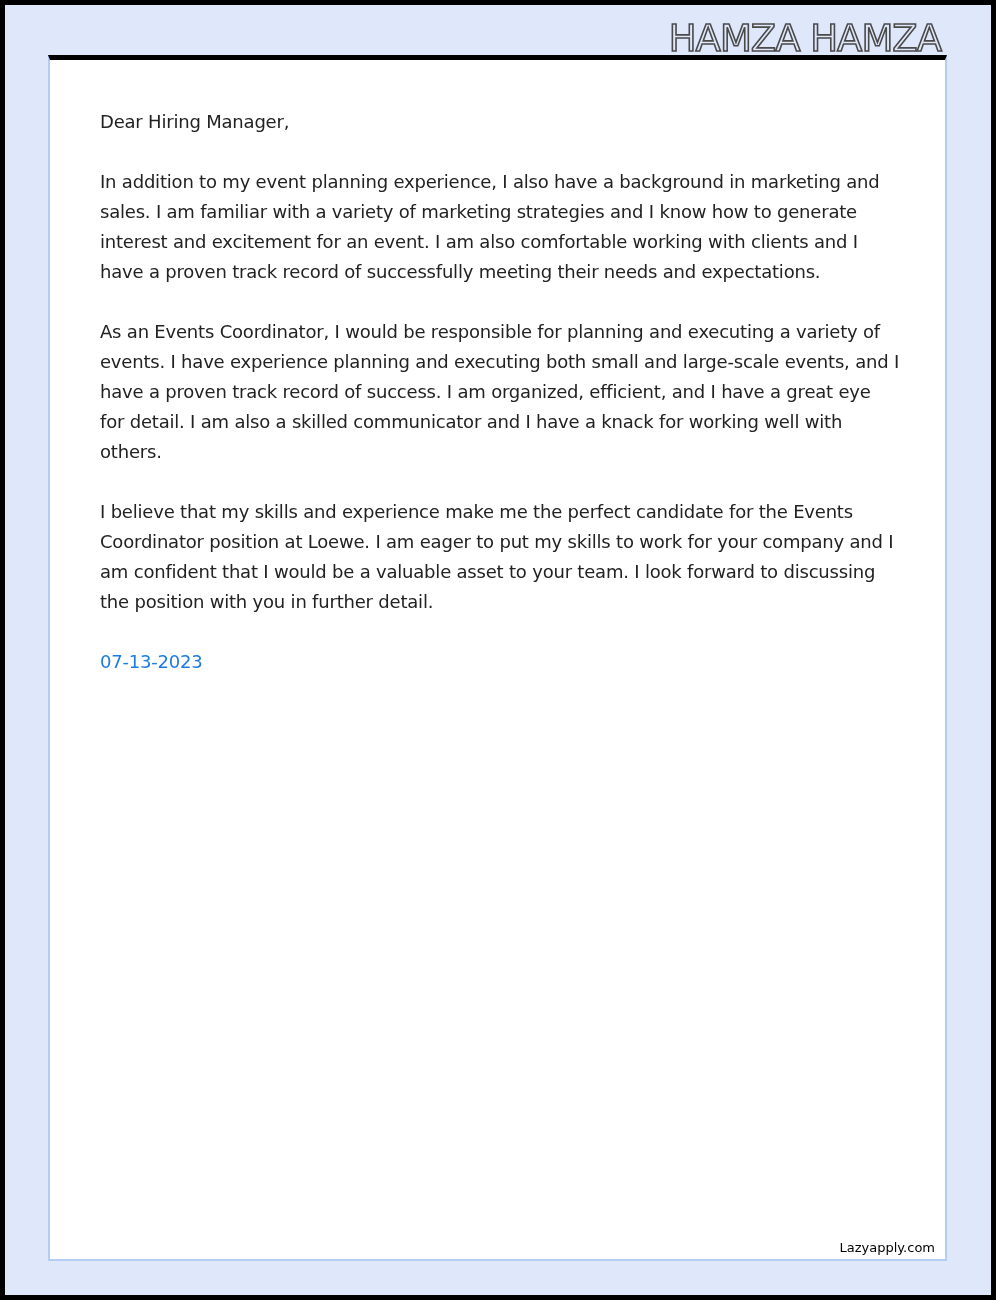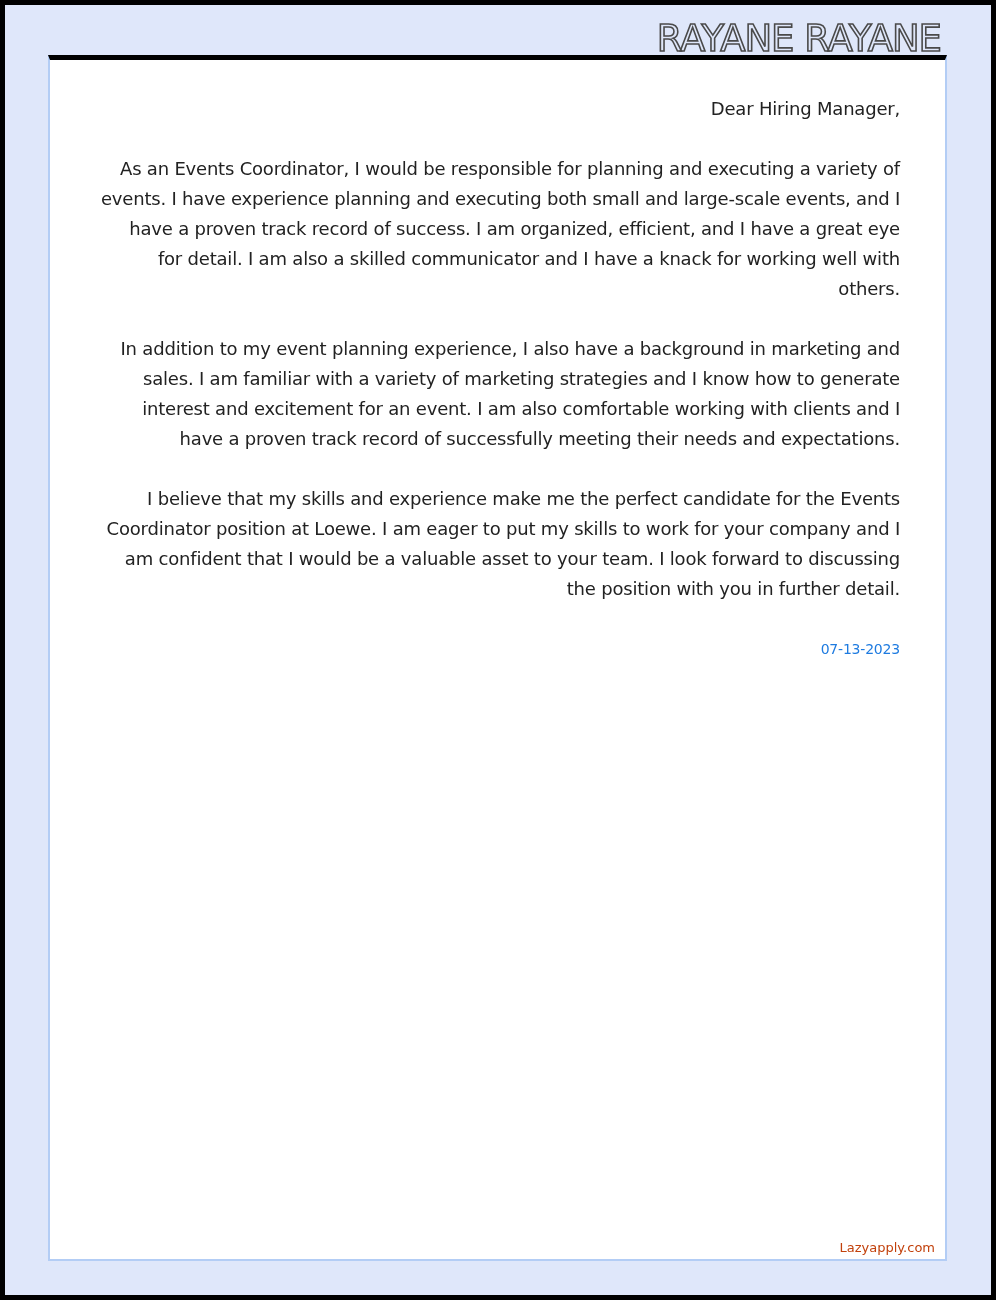--- a/index.html
+++ b/index.html
@@ -30,50 +30,48 @@
       width: 899px; height: 1206px;
       box-sizing: border-box;
       background: #fff;
       border-top: 5px solid #000;
       border-left: 2px solid #b3cdf5;
       border-right: 2px solid #b3cdf5;
       border-bottom: 2px solid #b3cdf5;
     }
     .letter {
       position: absolute;
-      left: 50px; top: 34px;
+      left: 50px; top: 47px;
       width: 800px;
       font-size: 18px;
       line-height: 30px;
       color: #222;
       letter-spacing: -0.2px;
-      text-align: right;
     }
     .letter p { margin: 0 0 30px 0; }
     .letter p.last { }
     .date {
       color: #1e7be0;
-      font-size: 14px;
+      font-size: 18px;
       line-height: 30px;
-      margin-left: 44px;
     }
     .footer {
       position: absolute;
       right: 10px; bottom: 4px;
       font-size: 13px;
-      color: #c2410c;
+      color: #000000;
     }
   </style>
 </head>
 <body>
 
-<h1 class="name">RAYANE RAYANE</h1>
+<h1 class="name">HAMZA HAMZA</h1>
 
 <div class="page">
   <div class="letter">
     <p>Dear Hiring Manager,</p>
+    <p>In addition to my event planning experience, I also have a background in marketing and sales. I am familiar with a variety of marketing strategies and I know how to generate interest and excitement for an event. I am also comfortable working with clients and I have a proven track record of successfully meeting their needs and expectations.</p>
     <p>As an Events Coordinator, I would be responsible for planning and executing a variety of events. I have experience planning and executing both small and large-scale events, and I have a proven track record of success. I am organized, efficient, and I have a great eye for detail. I am also a skilled communicator and I have a knack for working well with others.</p>
-    <p>In addition to my event planning experience, I also have a background in marketing and sales. I am familiar with a variety of marketing strategies and I know how to generate interest and excitement for an event. I am also comfortable working with clients and I have a proven track record of successfully meeting their needs and expectations.</p>
     <p class="last">I believe that my skills and experience make me the perfect candidate for the Events Coordinator position at Loewe. I am eager to put my skills to work for your company and I am confident that I would be a valuable asset to your team. I look forward to discussing the position with you in further detail.</p>
     <div class="date">07-13-2023</div>
   </div>
   <div class="footer">Lazyapply.com</div>
 </div>
 
 </body></html>

